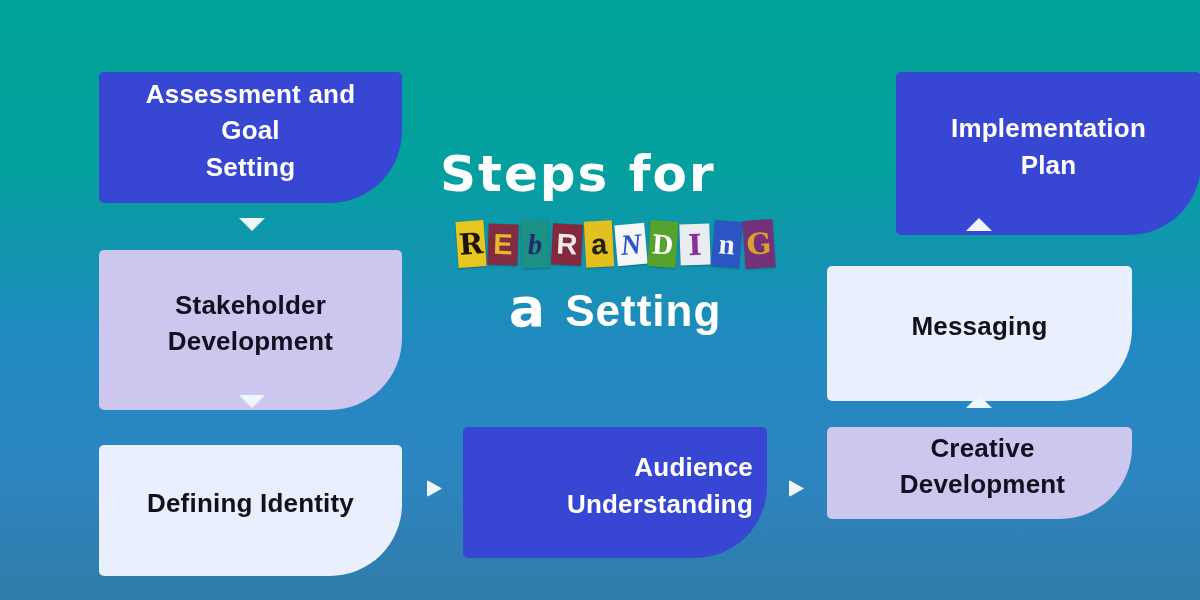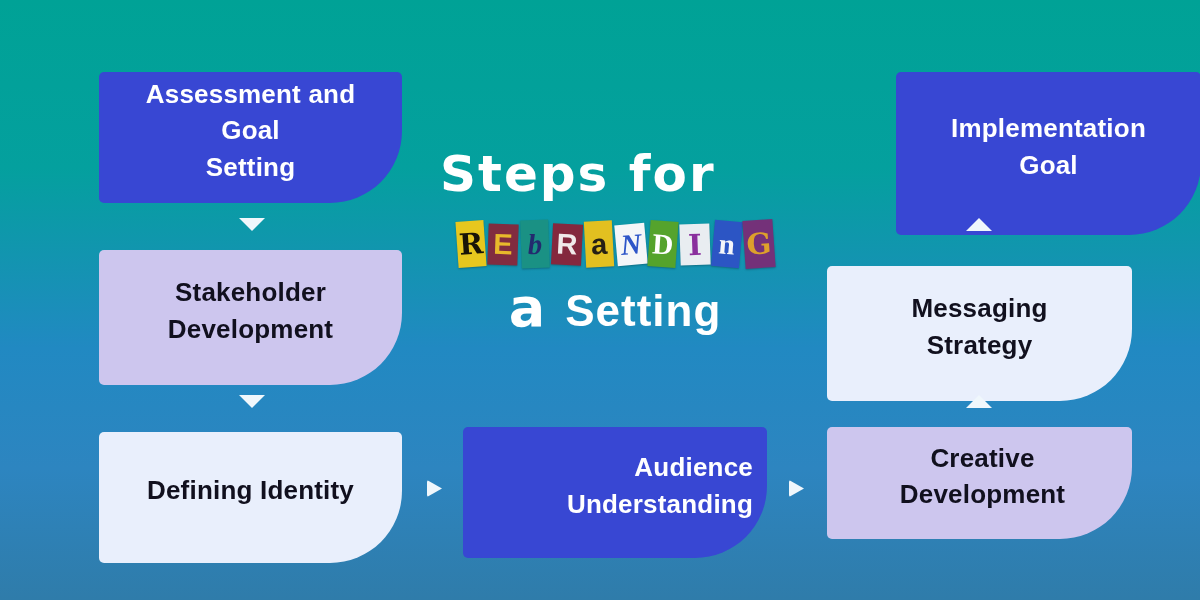--- a/index.html
+++ b/index.html
@@ -20,26 +20,26 @@
     border-radius:5px 5px 72px 5px;
     font-weight:bold; font-size:26px; line-height:1.4;
     padding:0 14px 14px 14px;
     letter-spacing:0.2px;
   }
   .box.blue     { background:var(--box_blue, #3847d3);     color:var(--box_text_light, #ffffff); }
   .box.lavender { background:var(--box_lavender, #cdc6ee); color:var(--box_text_dark, #11101e); }
   .box.white    { background:var(--box_white, #e9effc);    color:var(--box_text_dark, #11101e); }
 
   #box-assessment     { left:99px;  top:72px;  width:303px; height:131px; }
-  #box-stakeholder    { left:99px;  top:250px; width:303px; height:135px; }
-  #box-defining       { left:99px;  top:432px; width:303px; height:131px; }
+  #box-stakeholder    { left:99px;  top:250px; width:303px; height:160px; }
+  #box-defining       { left:99px;  top:445px; width:303px; height:131px; }
   #box-audience       { left:463px; top:427px; width:304px; height:131px;align-items:flex-end; }
   #box-implementation { left:867px; top:72px;  width:305px; height:163px;margin-left:29px; }
   #box-messaging      { left:827px; top:266px; width:305px; height:135px; }
-  #box-creative       { left:827px; top:427px; width:305px; height:112px;padding-left:20px; }
+  #box-creative       { left:827px; top:427px; width:305px; height:92px;padding-left:20px; }
 
   
   .arrow { position:absolute; background:var(--arrow, #f0f7fc); }
   .arrow.down  { width:26px; height:13px; clip-path:polygon(0 0, 100% 0, 50% 100%); }
   .arrow.up    { width:26px; height:13px; clip-path:polygon(50% 0, 100% 100%, 0 100%); }
   .arrow.right { width:15px; height:17px; clip-path:polygon(0 0, 100% 50%, 0 100%); border-radius:2px; }
 
   #arrow-d1 { left:239px; top:218px; }
   #arrow-d2 { left:239px; top:395px; }
   #arrow-u1 { left:966px; top:218px; }
@@ -110,26 +110,25 @@
 
   <div class="arrow right" id="arrow-r1"></div>
   <div class="box blue" id="box-audience">
     <span>Audience</span>
     <span>Understanding</span>
   </div>
   <div class="arrow right" id="arrow-r2"></div>
 
   <div class="box blue" id="box-implementation">
     <span>Implementation</span>
-    <span>Goal</span>
+    <span>Plan</span>
   </div>
   <div class="arrow up" id="arrow-u1"></div>
   <div class="box white" id="box-messaging">
     <span>Messaging</span>
-    <span>Strategy</span>
   </div>
   <div class="arrow up" id="arrow-u2"></div>
   <div class="box lavender" id="box-creative">
     <span>Creative</span>
     <span>Development</span>
   </div>
 
   <div class="title-wrap">
     <span class="steps-for">Steps for</span>
     <div class="ransom-row">

